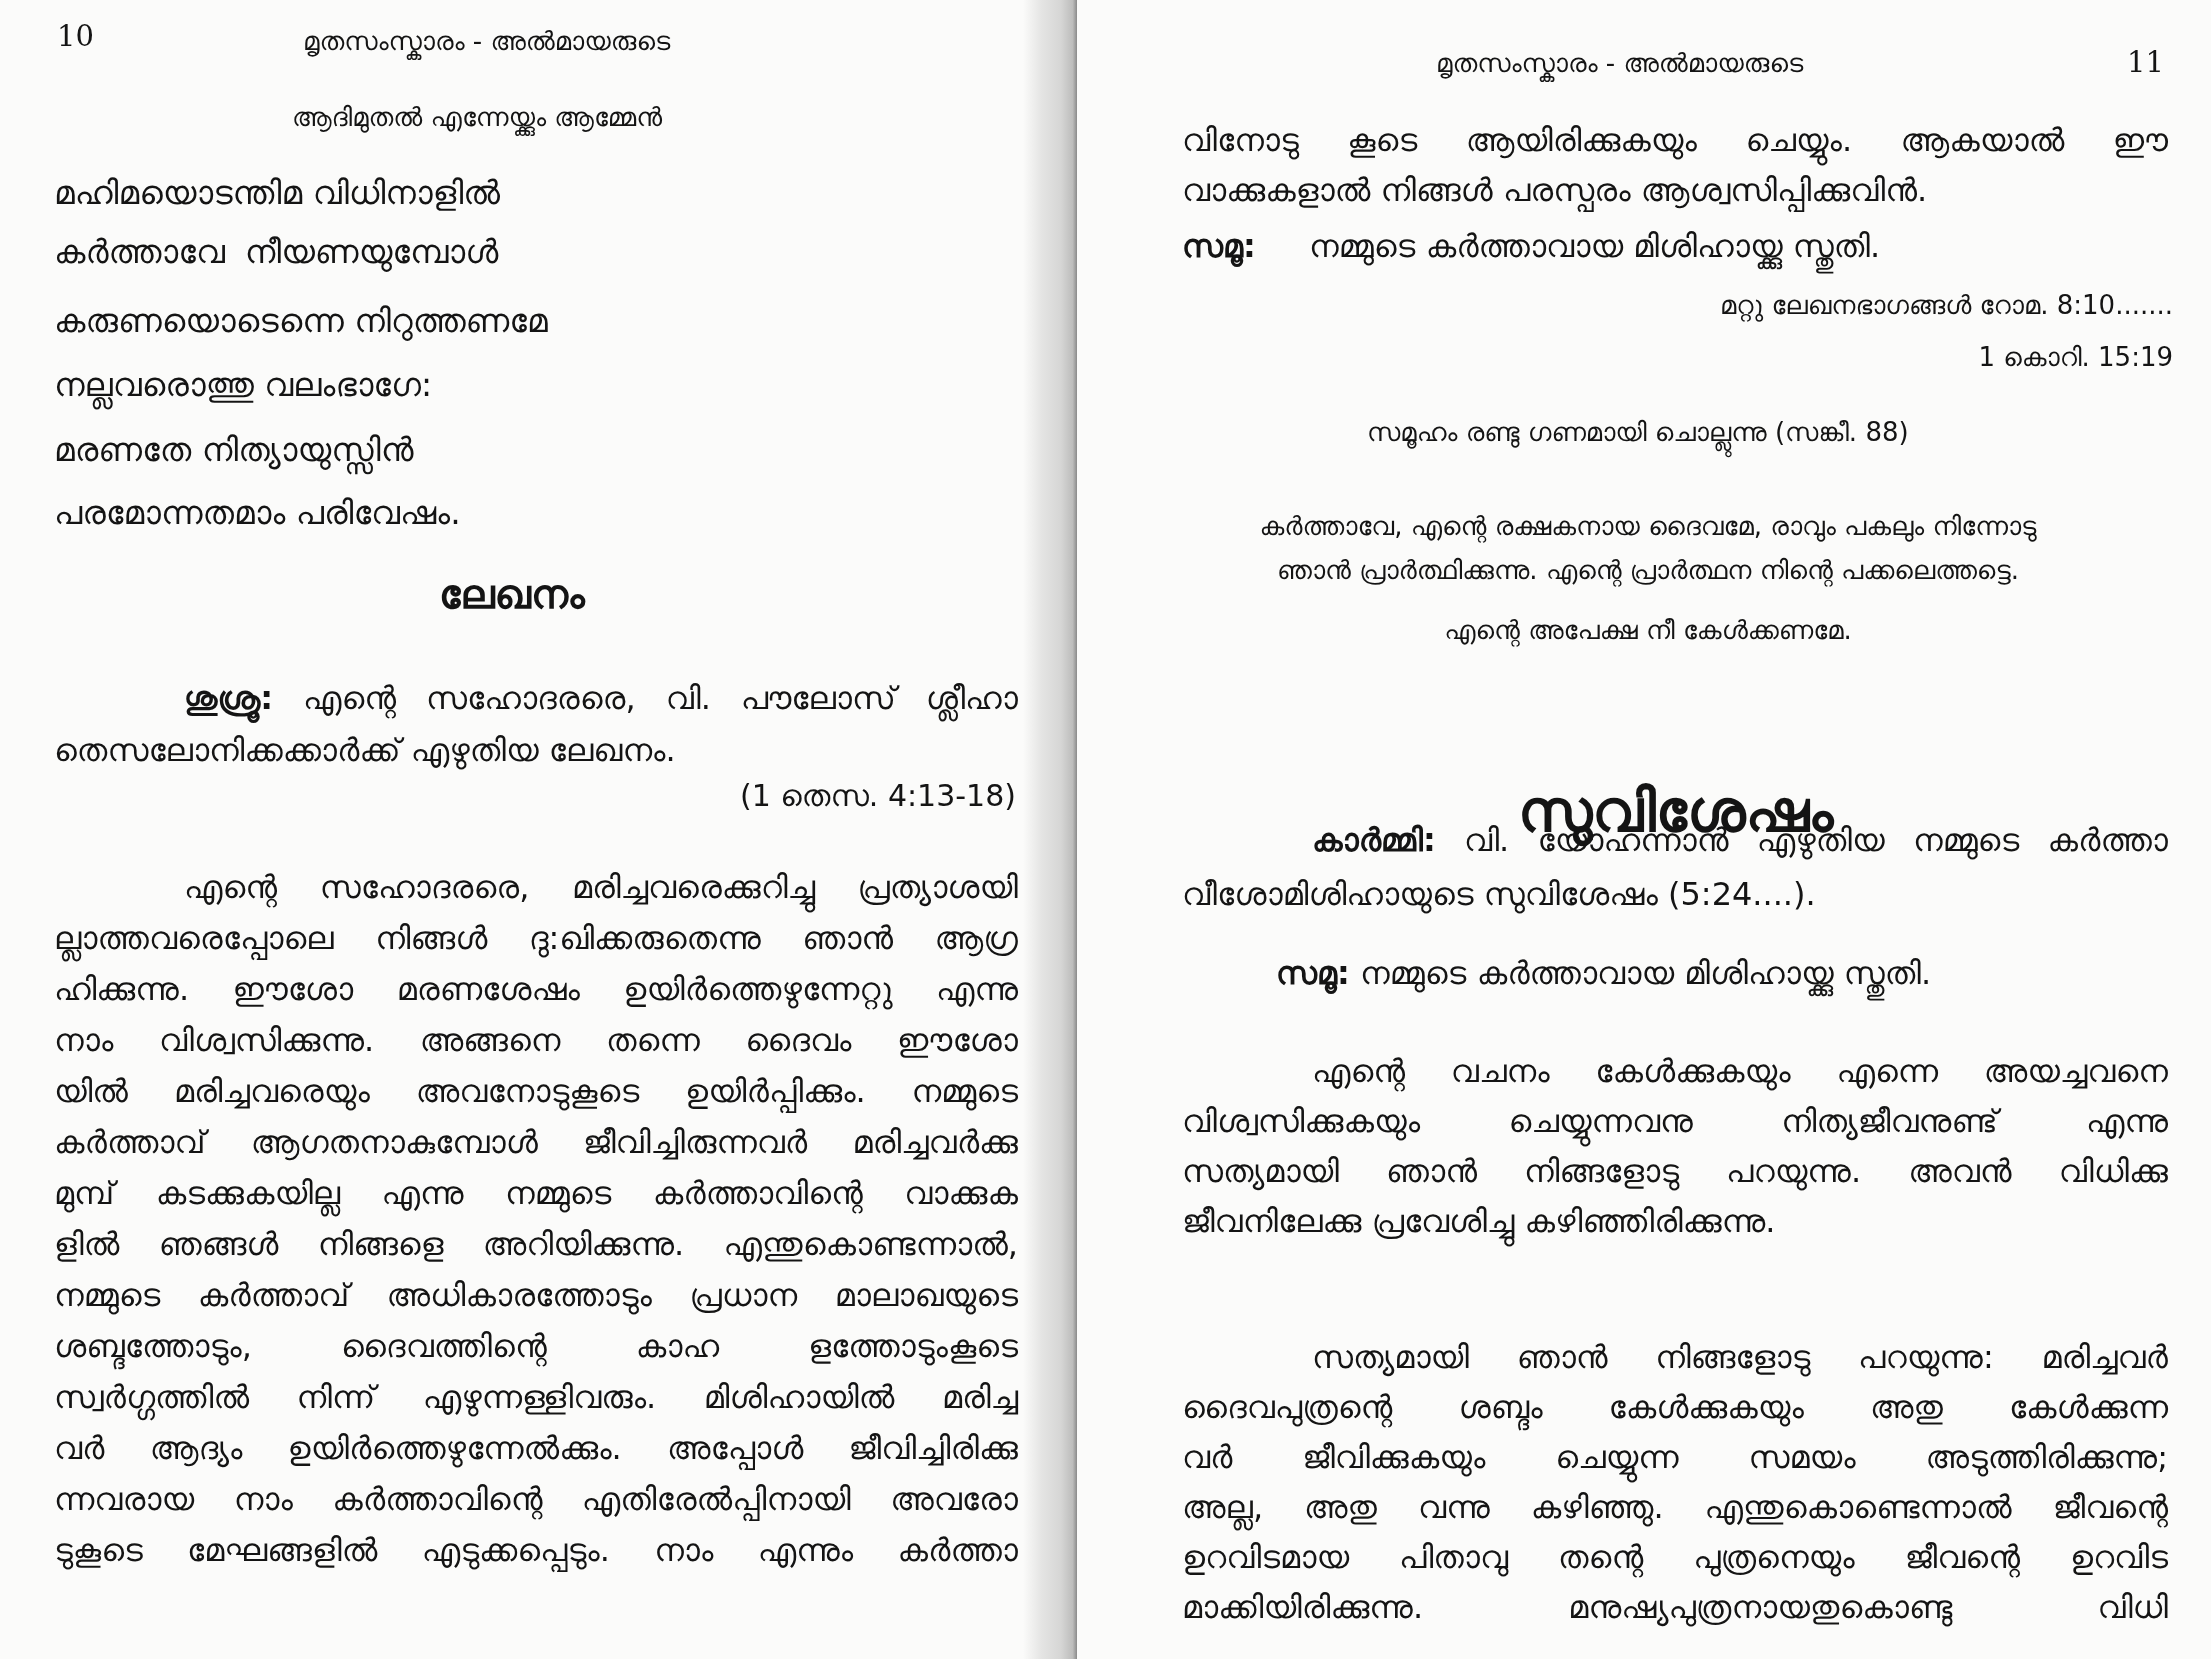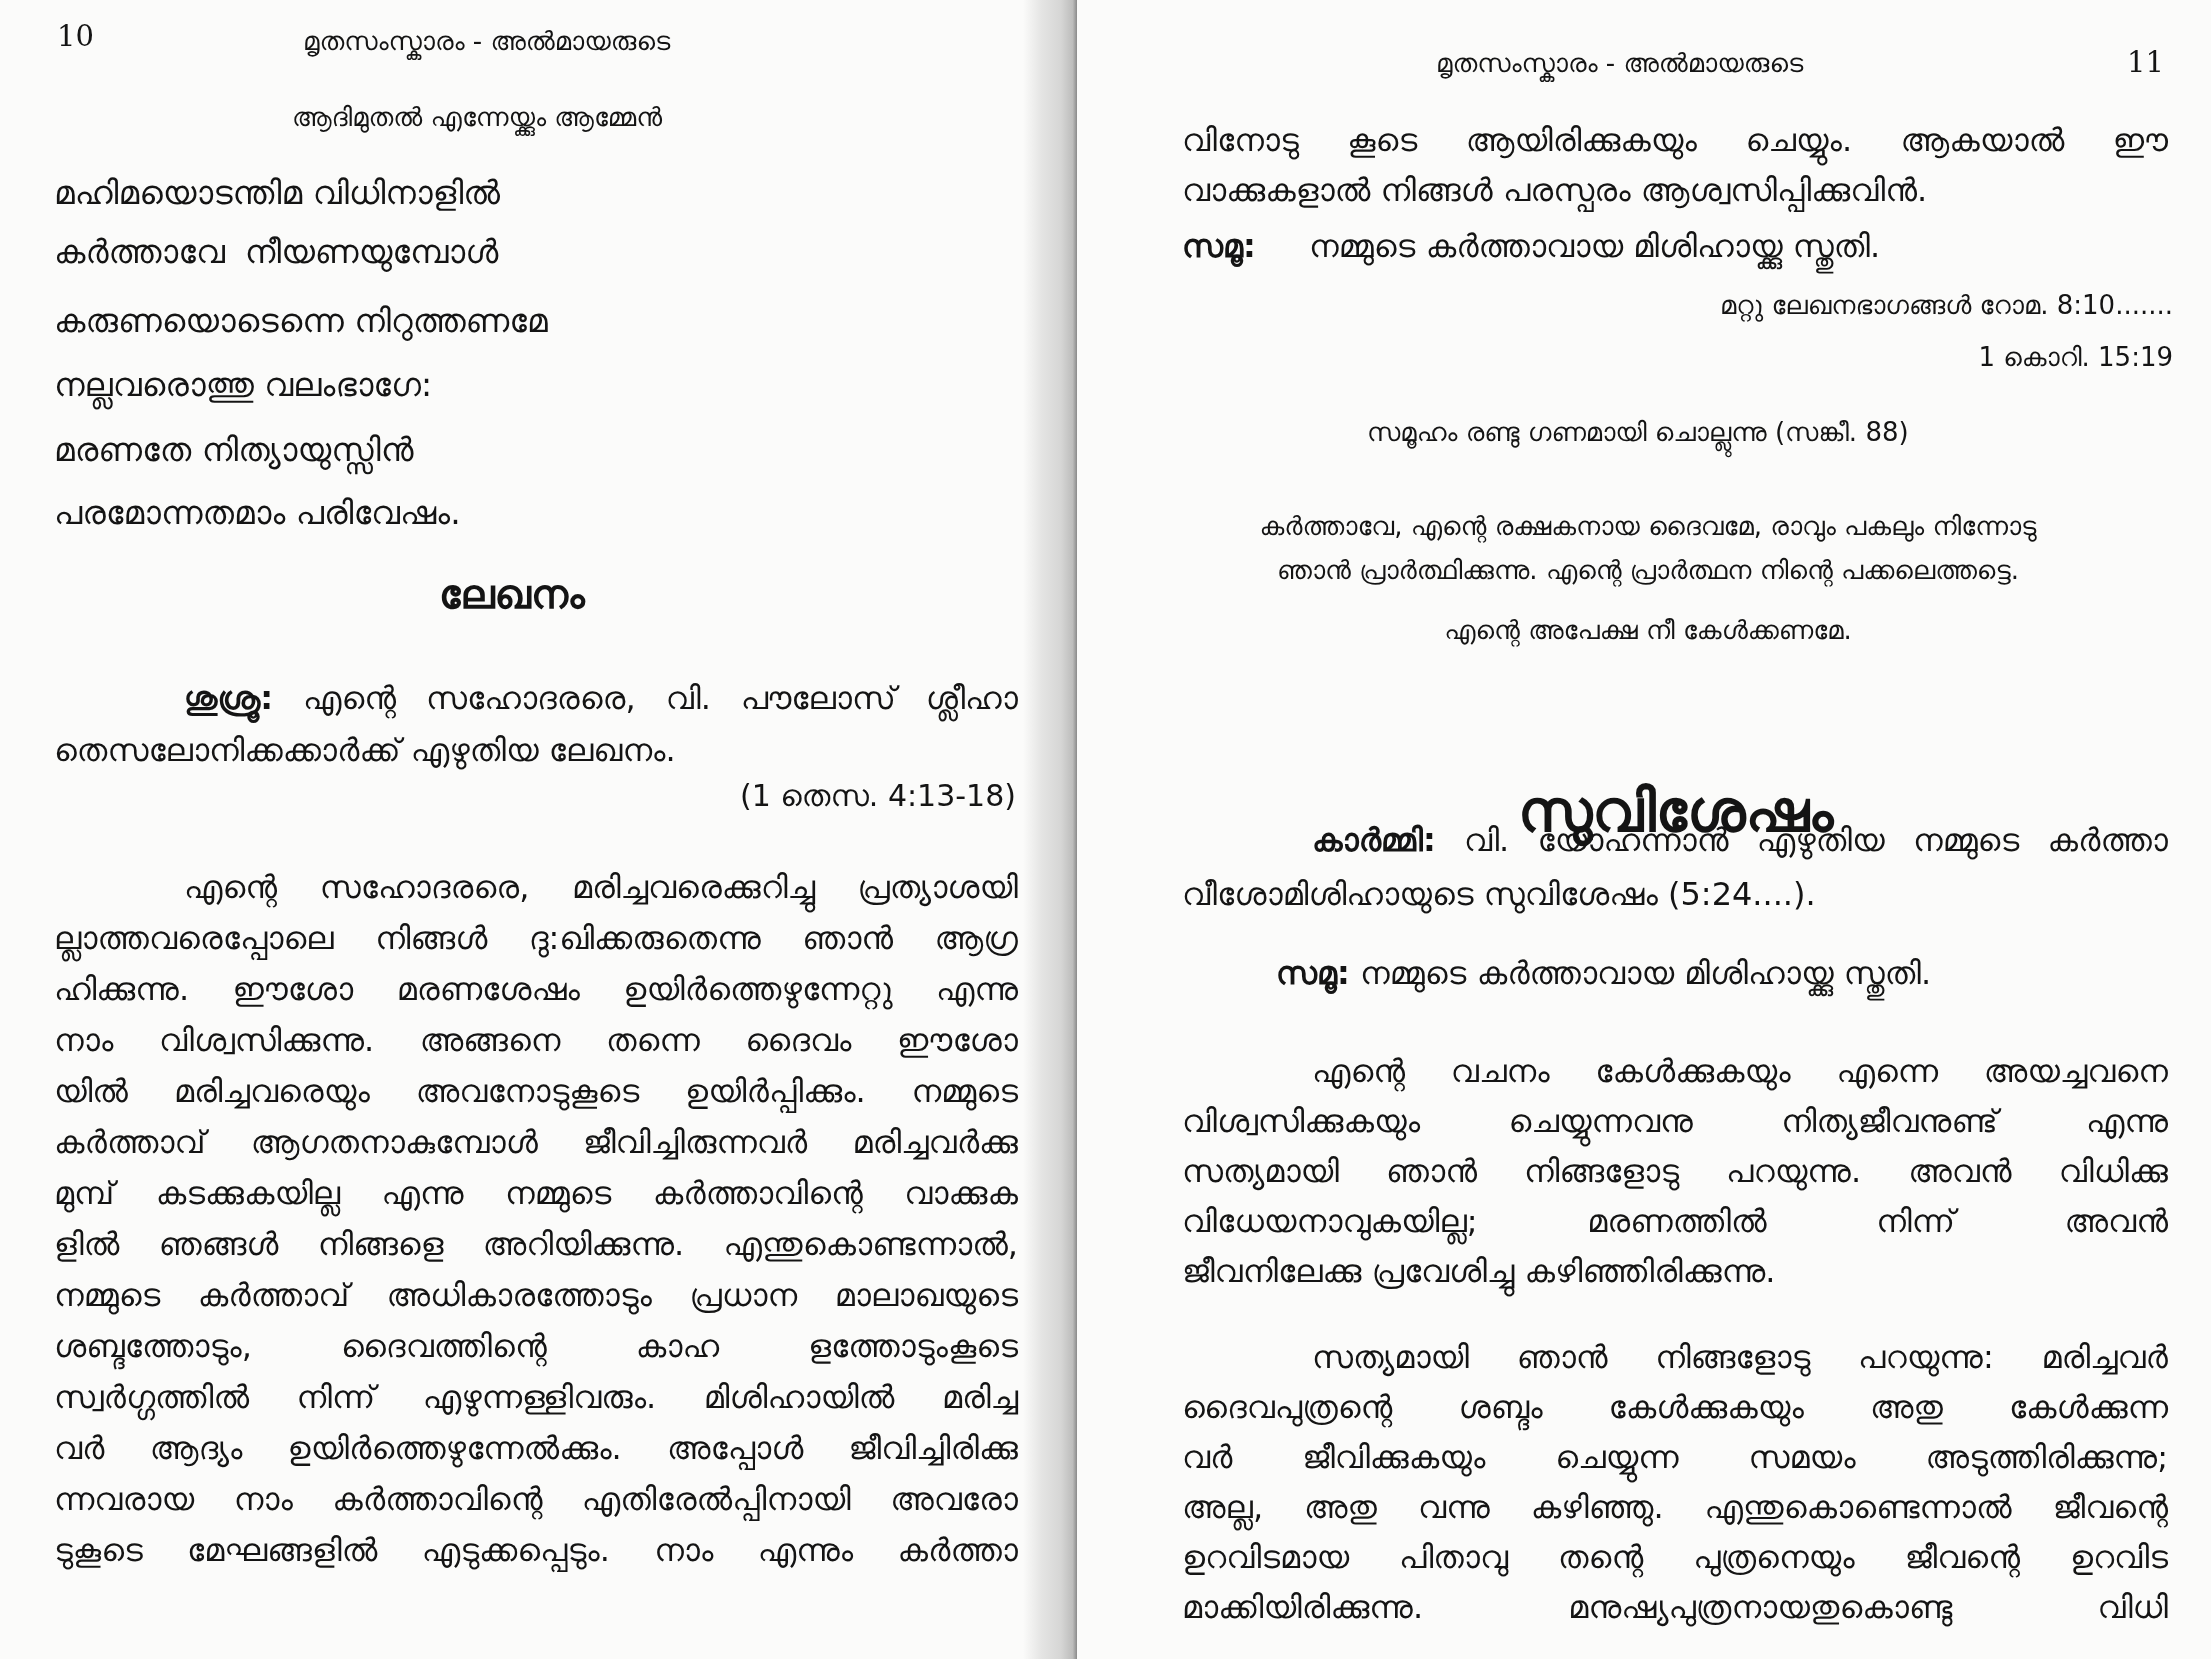--- a/index.html
+++ b/index.html
@@ -122,21 +122,20 @@
 
     <div class="abs verse" style="left:199px; top:954px; font-size:32px;">
       <span class="lbl">സമൂ:</span>
       <span>നമ്മുടെ കർത്താവായ മിശിഹായ്ക്കു സ്തുതി.</span>
     </div>
 
     <div class="para" style="left:105px; top:1046px; width:986px; line-height:50px;">
       <span class="line indent">എന്റെ വചനം കേൾക്കുകയും എന്നെ അയച്ചവനെ</span>
       <span class="line">വിശ്വസിക്കുകയും ചെയ്യുന്നവനു നിത്യജീവനുണ്ട് എന്നു</span>
       <span class="line">സത്യമായി ഞാൻ നിങ്ങളോടു പറയുന്നു. അവൻ  വിധിക്കു</span>
-      <span class="line">വിധേയനാവുകയില്ല;  മരണത്തിൽ  നിന്ന്  അവൻ</span>
       <span class="line last">ജീവനിലേക്കു പ്രവേശിച്ചു കഴിഞ്ഞിരിക്കുന്നു.</span>
     </div>
 
     <div class="para" style="left:105px; top:1332px; width:986px; line-height:50px;">
       <span class="line indent">സത്യമായി ഞാൻ നിങ്ങളോടു പറയുന്നു: മരിച്ചവർ</span>
       <span class="line">ദൈവപുത്രന്റെ ശബ്ദം കേൾക്കുകയും അതു കേൾക്കുന്ന</span>
       <span class="line">വർ ജീവിക്കുകയും ചെയ്യുന്ന സമയം അടുത്തിരിക്കുന്നു;</span>
       <span class="line">അല്ല, അതു വന്നു കഴിഞ്ഞു. എന്തുകൊണ്ടെന്നാൽ ജീവന്റെ</span>
       <span class="line">ഉറവിടമായ പിതാവു തന്റെ പുത്രനെയും ജീവന്റെ ഉറവിട</span>
       <span class="line">മാക്കിയിരിക്കുന്നു. മനുഷ്യപുത്രനായതുകൊണ്ടു വിധി</span>

